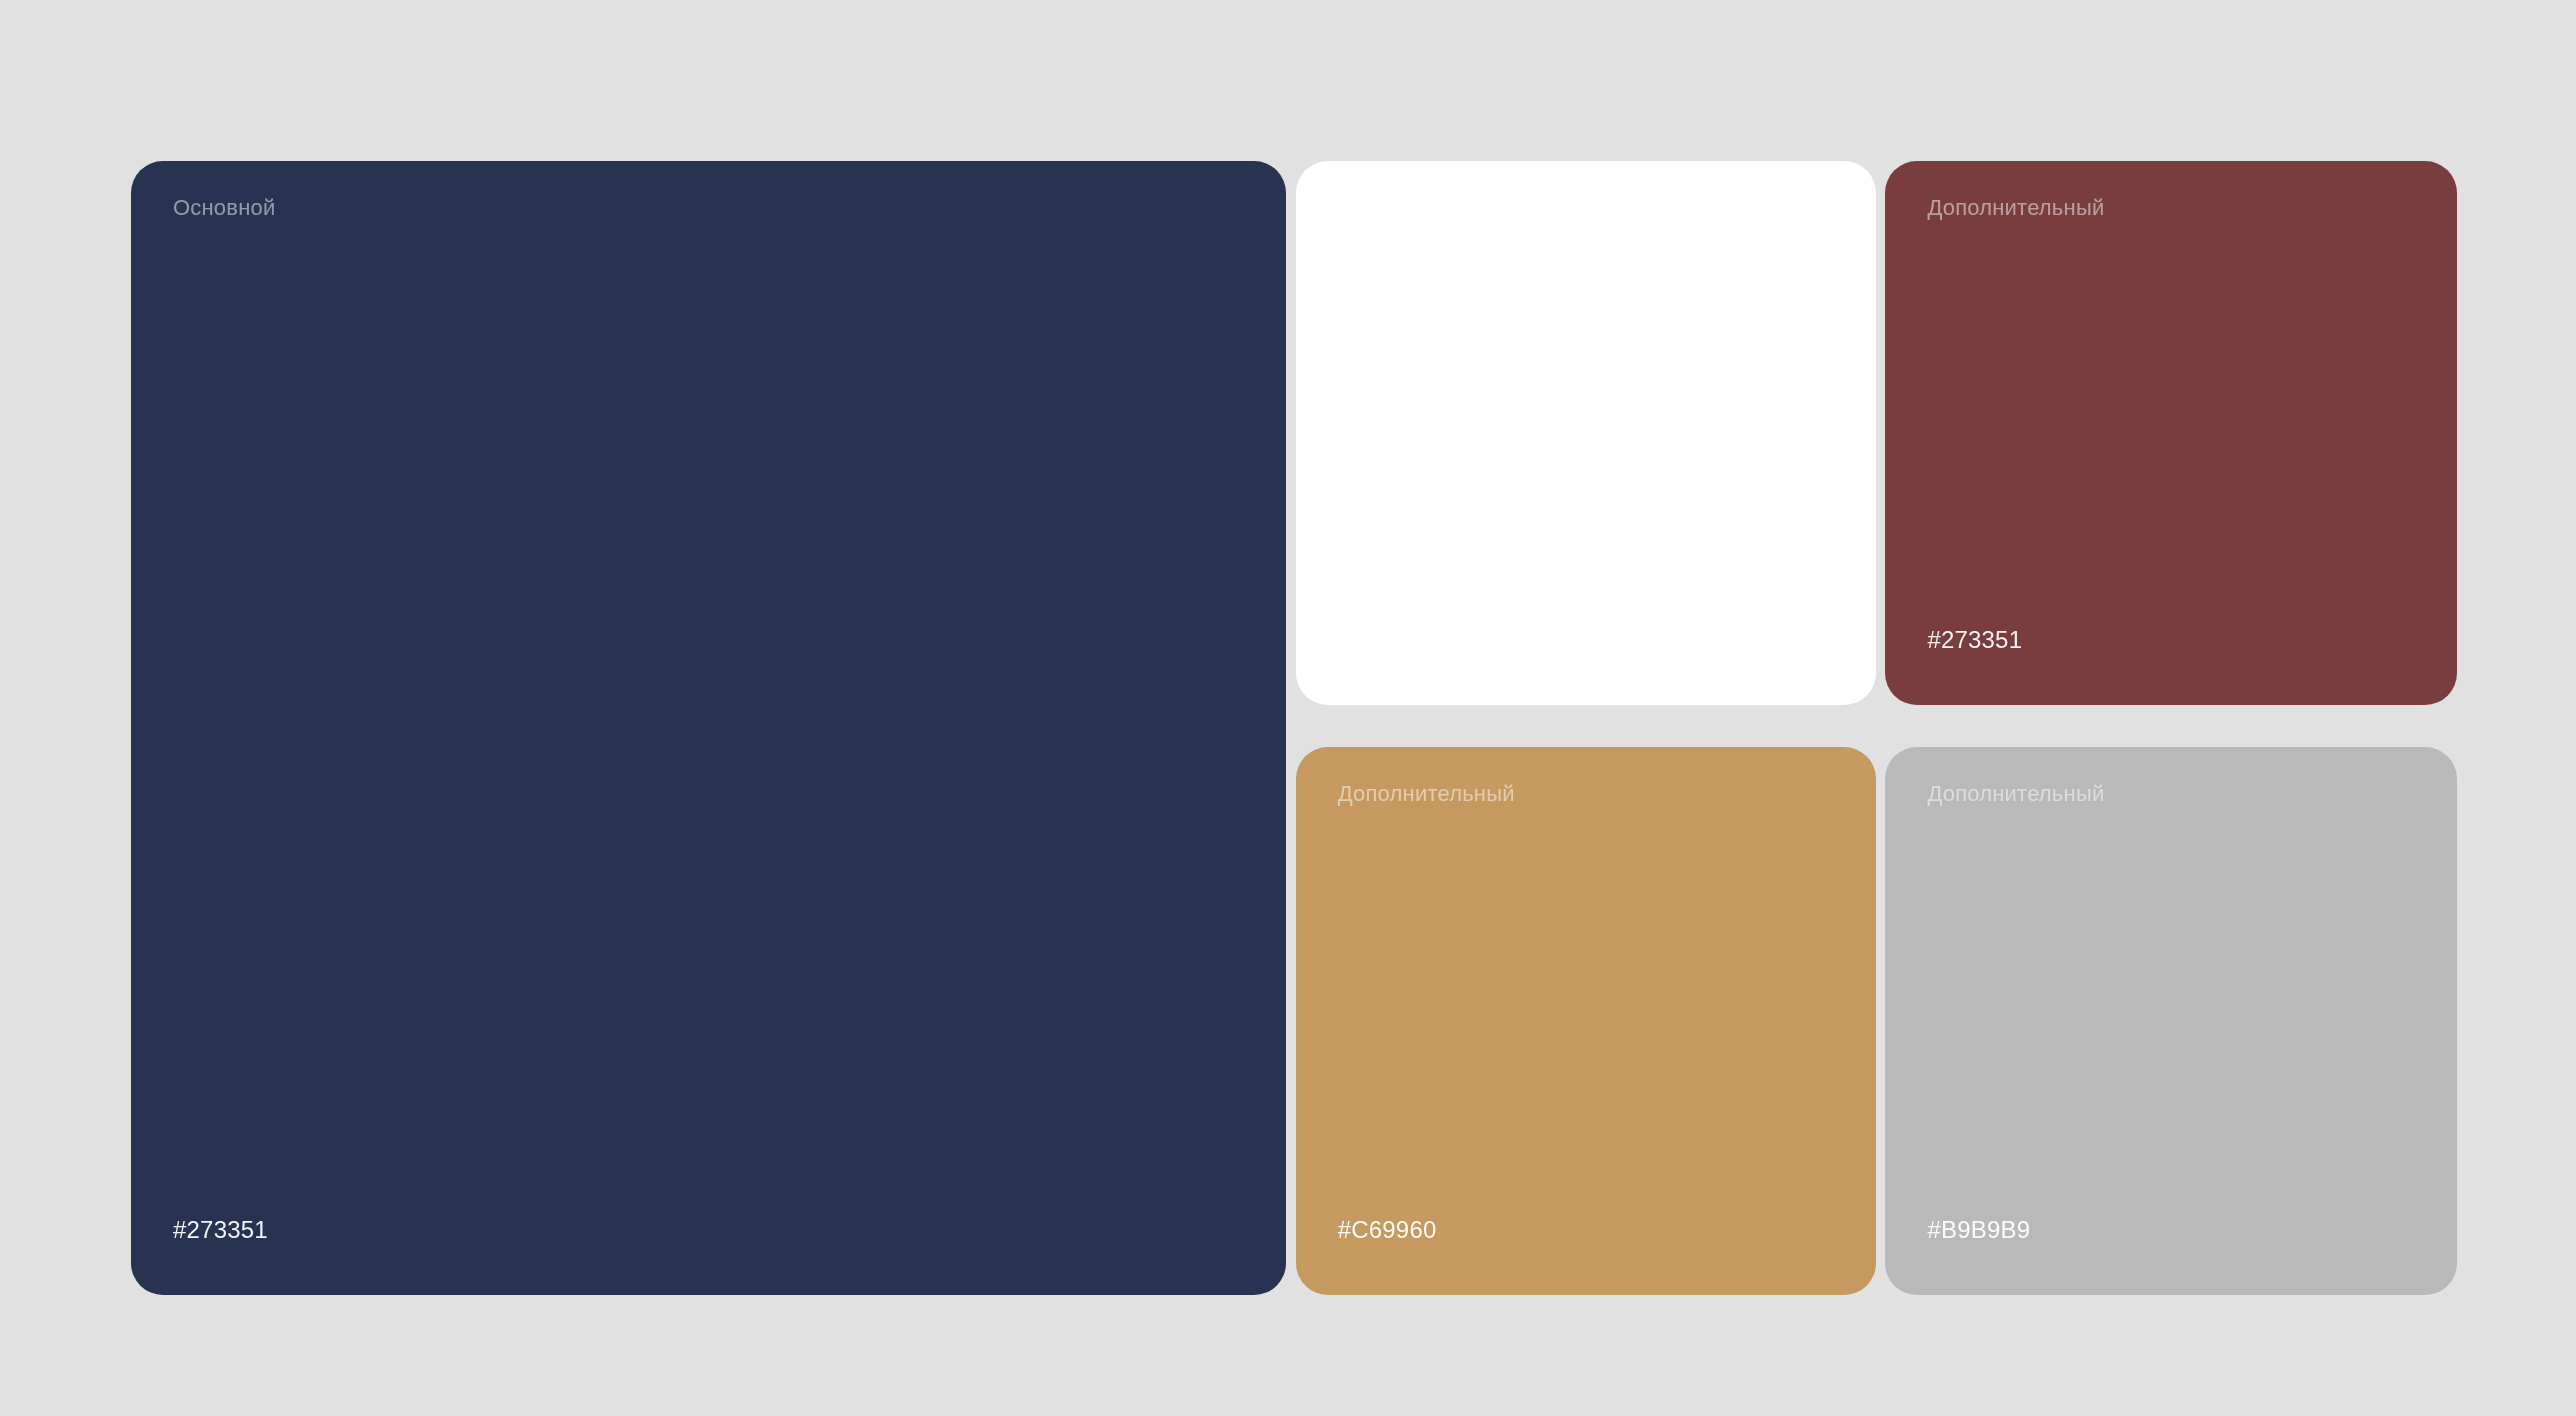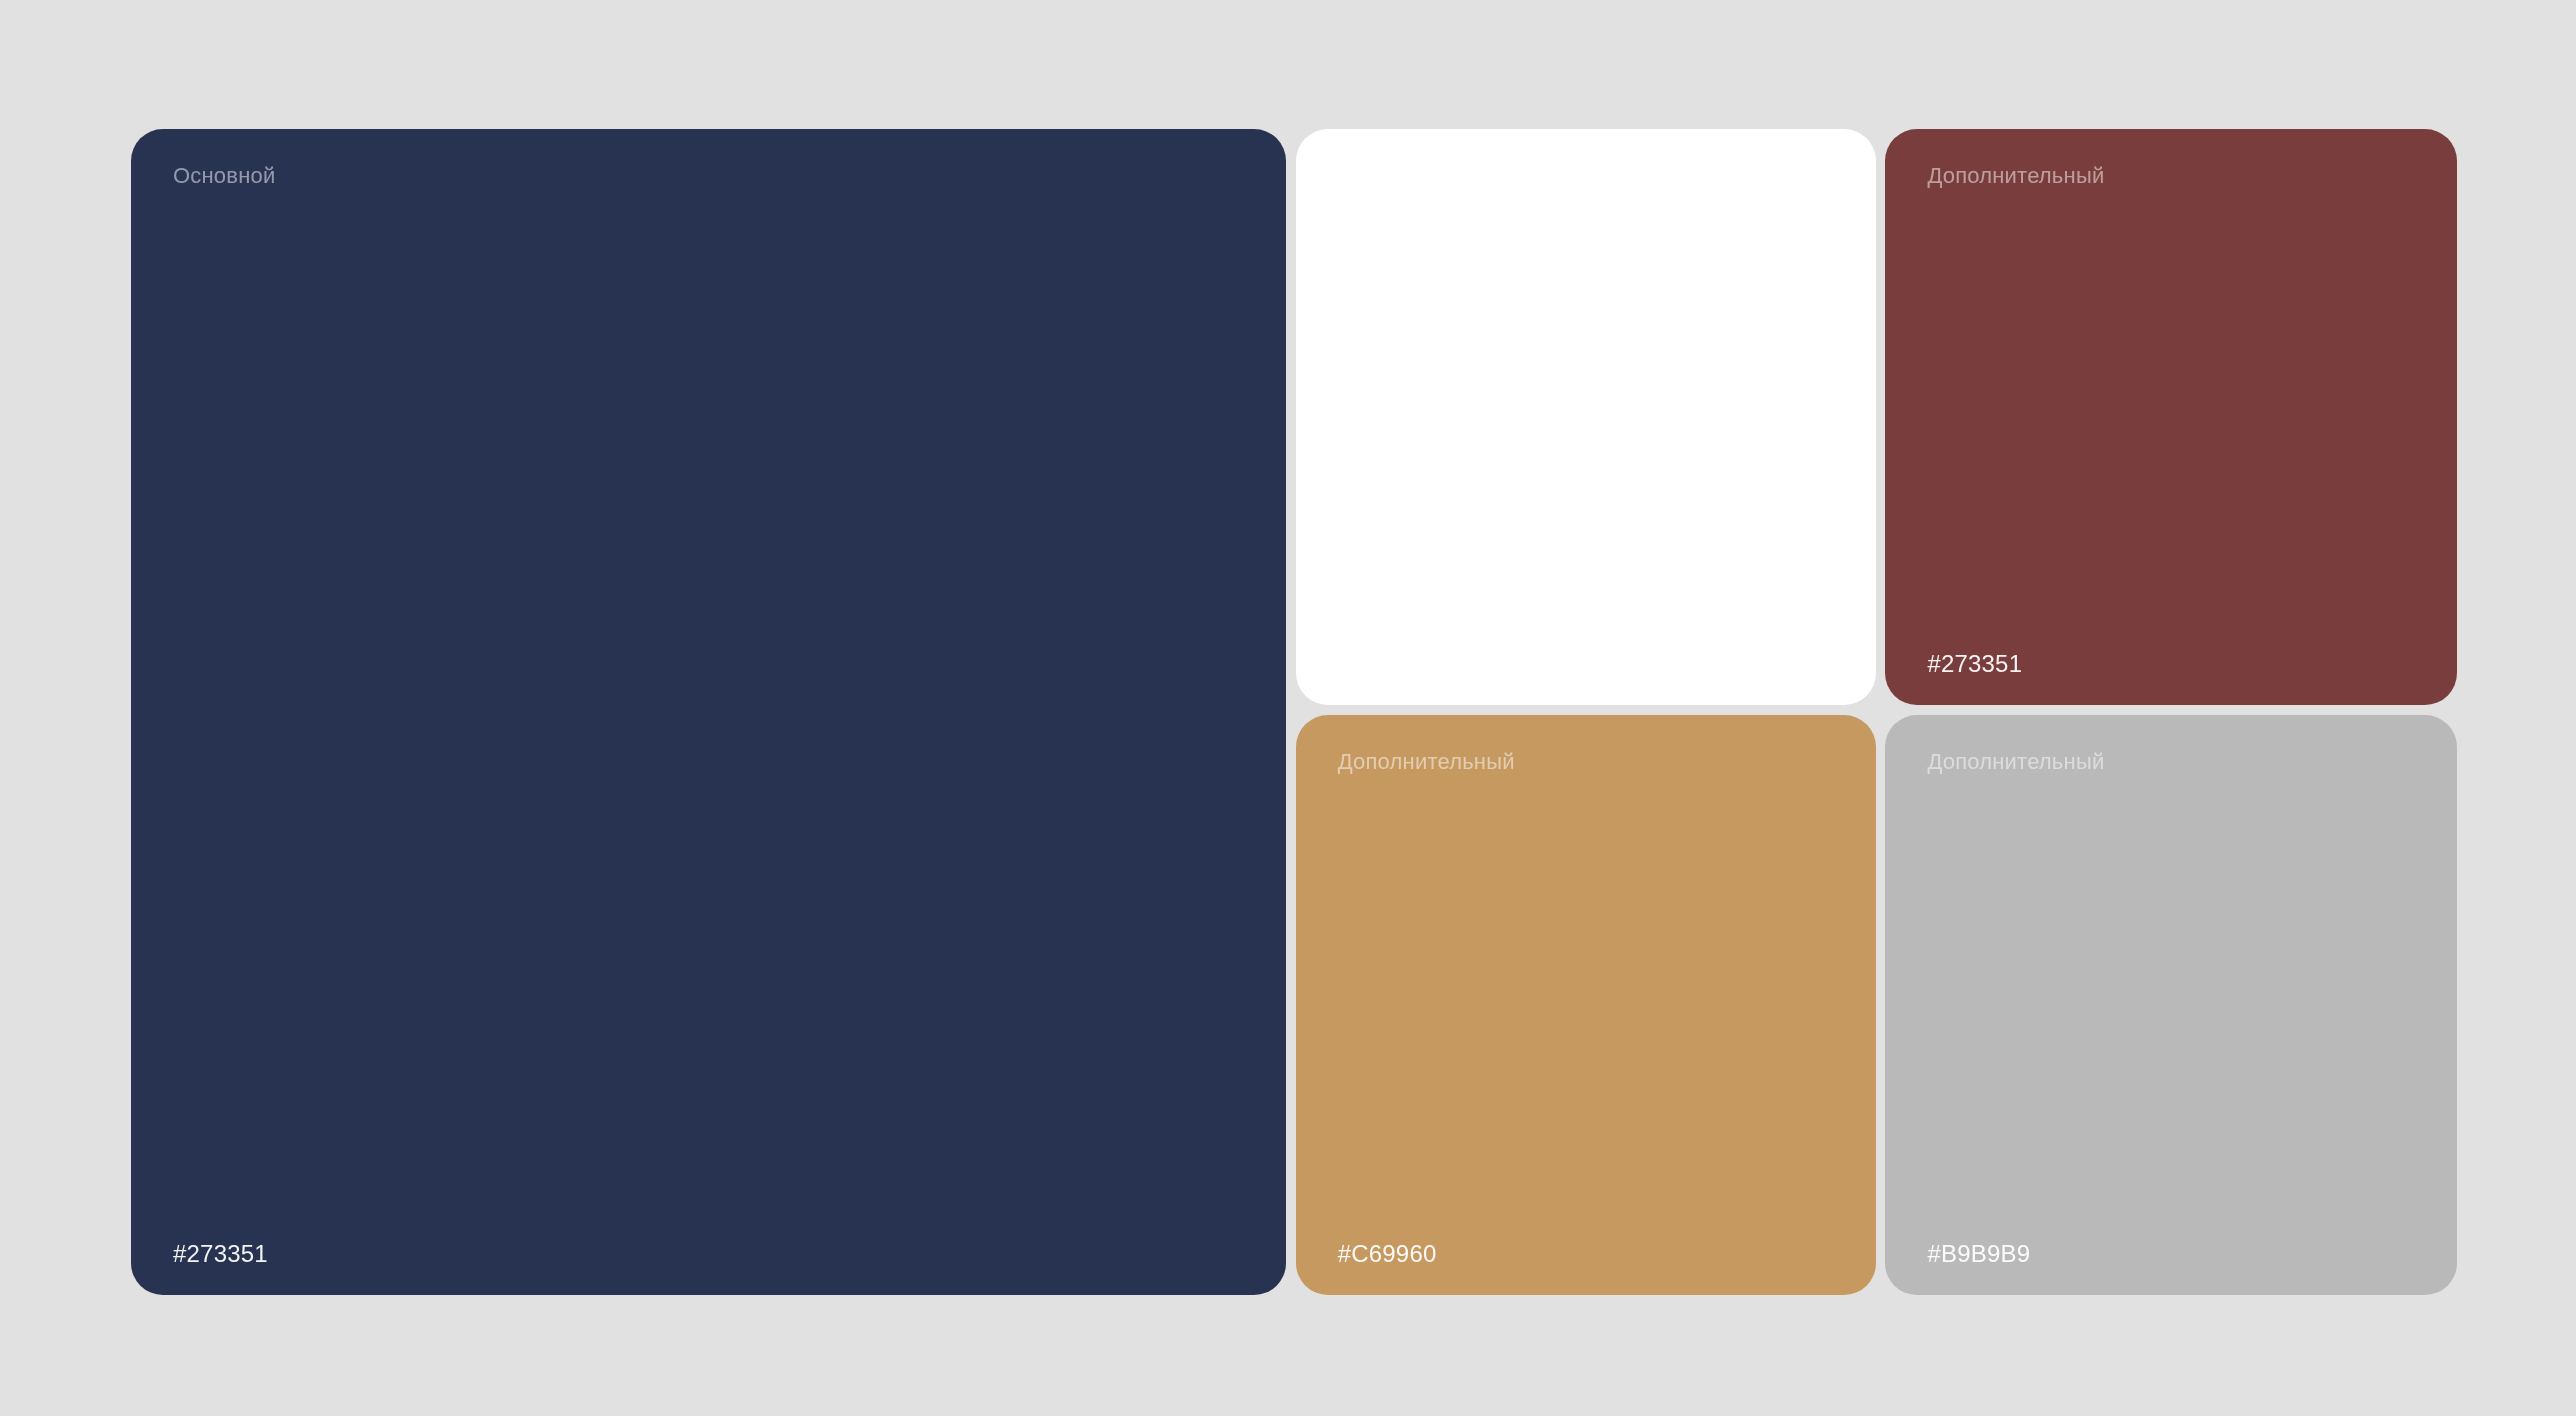--- a/index.html
+++ b/index.html
@@ -27,20 +27,21 @@
     grid-template-rows: 576px 580px;
     gap: 9.7px;
   }
 
   .swatch {
     position: relative;
     border-radius: 32px;
     box-sizing: border-box;
     padding: 37px 42px;
     overflow: hidden;
+    margin-top: 32px;
   }
 
   
   .swatch--primary {
     grid-column: 1;
     grid-row: 1 / span 2;
   }
 
   .swatch--blank {
     grid-column: 2;
@@ -70,21 +71,21 @@
     font-weight: 400;
     letter-spacing: 0.2px;
     line-height: 1.2;
     color: rgba(255, 255, 255, 0.50);
     white-space: nowrap;
   }
 
   .swatch-hex {
     position: absolute;
     left: 42px;
-    bottom: 26px;
+    bottom: 50px;
     font-size: 24px;
     font-weight: 400;
     letter-spacing: 0.2px;
     line-height: 1.2;
     color: rgba(255, 255, 255, 0.94);
     white-space: nowrap;
   }
 
   
   .swatch-role:empty,

